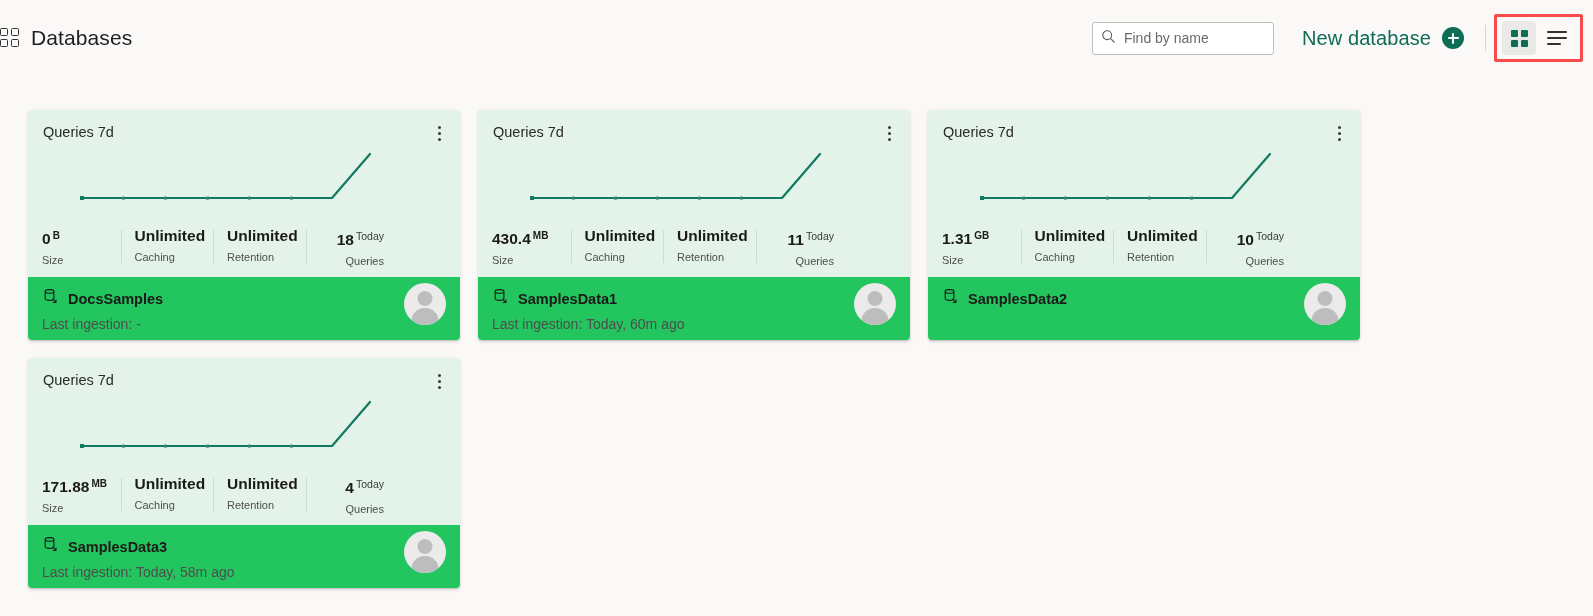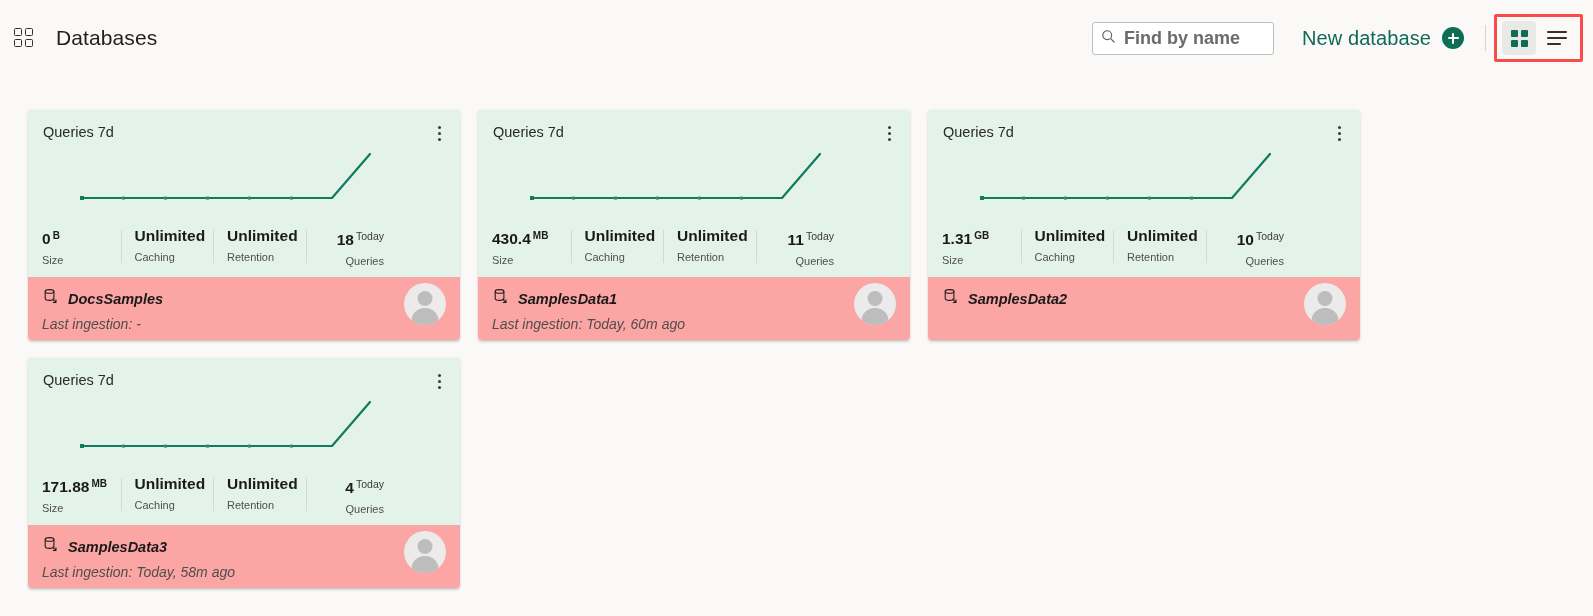--- a/index.html
+++ b/index.html
@@ -11,37 +11,37 @@
     overflow: hidden;
   }
   #app { position: relative; width: 1593px; height: 616px; background: #faf9f8; }
 
   
   .header {
     position: absolute; top: 0; left: 0; width: 1593px; height: 76px;
     background: #faf9f8;
     display: flex; align-items: center;
   }
-  .header-left { display: flex; align-items: center; padding-left: 14px; gap: 22px; }
+  .header-left { display: flex; align-items: center; gap: 11px; }
   .grid-glyph { width: 20px; height: 20px; display: grid; grid-template-columns: 8px 8px; grid-template-rows: 8px 8px; gap: 3px; }
   .grid-glyph i { display: block; width: 8px; height: 8px; border: 1.4px solid #323130; border-radius: 1.5px; }
   .page-title { font-size: 21px; color: #201f1e; letter-spacing: .1px; }
 
   .header-right { margin-left: auto; display: flex; align-items: center; padding-right: 10px; gap: 0; }
 
   .search-box {
     width: 182px; height: 33px; background: #ffffff;
     border: 1px solid #bfbfbc; border-radius: 3px;
     display: flex; align-items: center; padding: 0 8px; gap: 8px;
   }
   .search-box svg { flex: 0 0 auto; }
   .search-input {
     border: none; outline: none; background: transparent;
-    font-family: "Liberation Sans", sans-serif; font-size: 18px;
-    color: #323130; width: 100%; font-weight: bold;
+    font-family: "Liberation Sans", sans-serif; font-size: 14px;
+    color: #323130; width: 100%;
   }
   .search-input::placeholder { color: #6b6b6b; }
 
   .new-db { display: flex; align-items: center; gap: 11px; margin-left: 28px; cursor: pointer; }
   .new-db-label { color: #0f6b57; font-size: 20px; font-weight: normal; letter-spacing: .1px; }
   .plus-circle {
     width: 22px; height: 22px; border-radius: 50%; background: #0d6d55;
     display: flex; align-items: center; justify-content: center;
   }
   .plus-circle::before {
@@ -114,21 +114,21 @@
     width: 1px; height: 33px; background: #c9ded1;
   }
   .stat-val { font-size: 15.5px; font-weight: bold; color: #1b1a19; line-height: 18px; white-space: nowrap; }
   .stat-val sup { font-size: 10px; font-weight: bold; margin-left: 2px; vertical-align: 5px; }
   .stat-val sup.reg { font-weight: normal; color: #3b3a39; font-size: 10.5px; }
   .stat-label { font-size: 11px; color: #4f4e4c; margin-top: 6px; }
   .stat.queries { text-align: right; padding-left: 0; padding-right: 16px; }
   .stat.queries .stat-val { }
 
   .card-foot {
-    flex: 1 1 auto; background: #fca5a5; position: relative; padding: 11px 14px 0 14px; font-style: italic;
+    flex: 1 1 auto; background: #22c55e; position: relative; padding: 11px 14px 0 14px;
   }
   .db-row { display: flex; align-items: center; gap: 9px; }
   .db-name { font-size: 14.5px; font-weight: bold; color: #1b1a19; }
   .db-sub { font-size: 14px; color: #4f4e4c; margin-top: 7px; }
   .avatar {
     position: absolute; right: 14px; top: 6px;
     width: 42px; height: 42px; border-radius: 50%;
     background: #eceaea; overflow: hidden;
   }
   .avatar .head {

